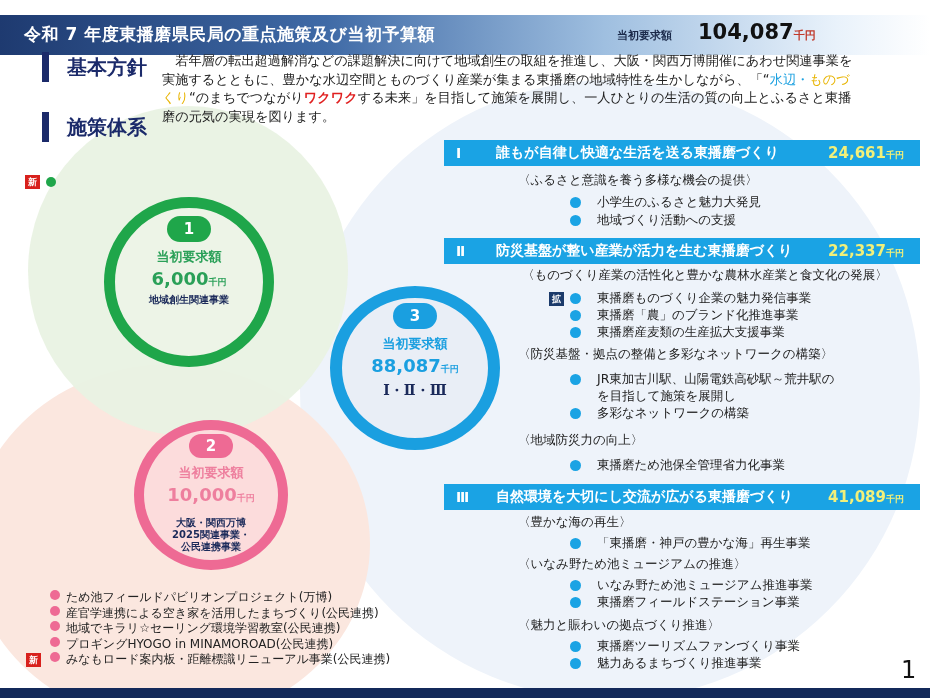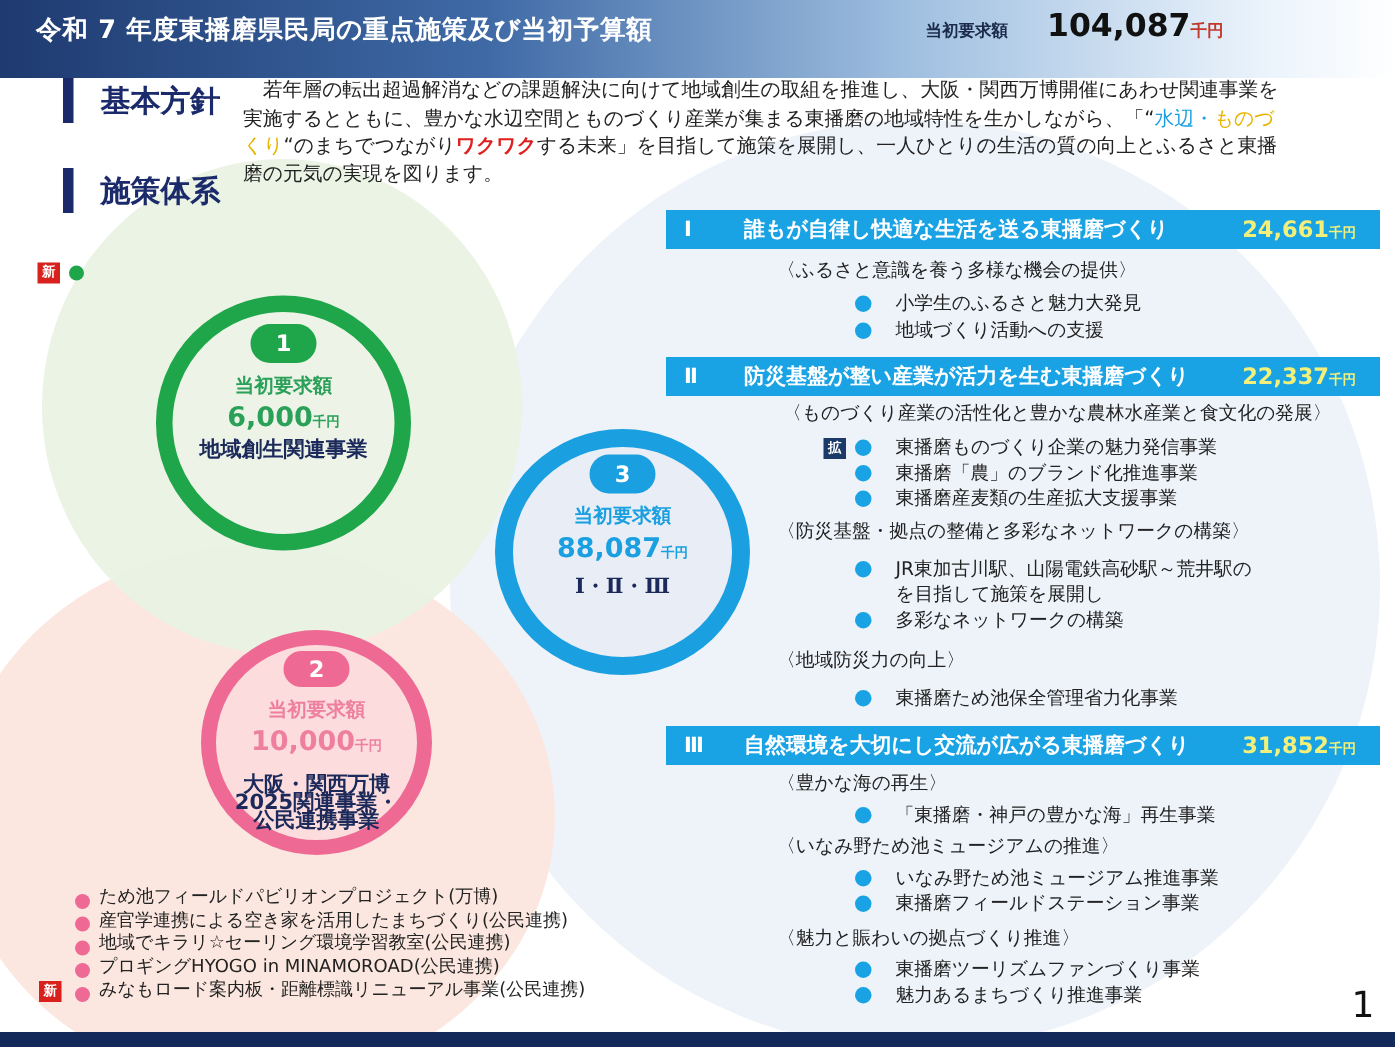--- a/index.html
+++ b/index.html
@@ -1,18 +1,18 @@
 <!DOCTYPE html>
 <html><head>
 <meta charset="utf-8">
 <style>
 *{box-sizing:border-box;margin:0;padding:0}
 html,body{width:930px;height:698px;overflow:hidden;background:#fff}
 body{position:relative;font-family:"DejaVu Sans","Liberation Sans",sans-serif;color:#222}
-.header{position:absolute;left:0;top:0;width:930px;height:52px;background:linear-gradient(90deg,#1e3a70 0%,#3f6aa6 35%,#9fbfe0 65%,#e9f2fb 90%,#fff 100%)}
+.header{position:absolute;left:0;top:15px;width:930px;height:40px;background:linear-gradient(90deg,#1e3a70 0%,#3f6aa6 35%,#9fbfe0 65%,#e9f2fb 90%,#fff 100%)}
 .header .title{position:absolute;left:24px;top:8px;font-size:17px;font-weight:bold;color:#fff;letter-spacing:.5px;white-space:nowrap}
 .header .req-label{position:absolute;left:617px;top:13px;font-size:11px;font-weight:bold;color:#1b2a4a}
 .header .req-val{position:absolute;left:698px;top:5px;font-size:21px;font-weight:bold;color:#111}
 .header .req-unit{font-size:11px;color:#c0392b;font-weight:bold}
 .footer{position:absolute;left:0;top:688px;width:930px;height:10px;background:#13295a}
 .circle-bg{position:absolute;border-radius:50%}
 .bg-green{left:28px;top:106px;width:320px;height:330px;background:#e9f2e3;opacity:.95}
 .bg-pink{left:-30px;top:364px;width:400px;height:360px;background:#fbe7df}
 .bg-blue{left:300px;top:80px;width:620px;height:620px;background:#eef3fa}
 .sec-label{position:absolute;left:42px;display:flex;align-items:center;gap:18px}
@@ -24,31 +24,31 @@
 .ring1{left:104px;top:197px;width:170px;height:170px;border:11px solid #1fa64a;background:#edf4e7}
 .ring2{left:134px;top:420px;width:154px;height:150px;border:10px solid #ee6a94;background:#fcdcdc}
 .ring3{left:330px;top:286px;width:170px;height:164px;border:12px solid #1a9fe0;background:#e9eef6}
 .pill{display:inline-block;border-radius:14px;color:#fff;font-weight:bold;font-size:15px;line-height:26px;height:26px;width:44px}
 .ring1 .pill{background:#1fa64a;margin-top:8px}
 .ring2 .pill{background:#ee6a94;margin-top:4px;height:24px;line-height:24px}
 .ring3 .pill{background:#1a9fe0;margin-top:5px}
 .ring .lbl{font-size:13px;font-weight:bold;margin-top:6px}
 .ring .amt{font-size:18px;font-weight:bold;margin-top:2px}
 .ring .amt small{font-size:9px}
-.ring .sub{font-size:14px;font-weight:bold;color:#1b2a5a;margin-top:5px;line-height:12px}
+.ring .sub{font-size:10px;font-weight:bold;color:#1b2a5a;margin-top:5px;line-height:12px}
 .ring1 .lbl,.ring1 .amt{color:#2aa058}
 .ring2 .lbl,.ring2 .amt{color:#ee7f9e}
 .ring3 .lbl,.ring3 .amt{color:#1a9fe0}
 .ring3 .roman{font-family:"DejaVu Serif",serif;font-size:14px;font-weight:bold;color:#1b2a5a;margin-top:6px}
 .new-badge{display:inline-block;background:#d8201c;color:#fff;font-size:9px;font-weight:bold;padding:1px 3px;line-height:12px}
 .exp-badge{display:inline-block;background:#1b3a6a;color:#fff;font-size:9px;font-weight:bold;padding:1px 3px;line-height:12px}
 .dot{display:inline-block;width:10px;height:10px;border-radius:50%;vertical-align:middle}
 .proj1{position:absolute;left:25px;top:175px;font-size:12px;display:flex;align-items:center;gap:6px}
 .plist{position:absolute;left:26px;top:590px;font-size:12px;line-height:15.5px}
-.plist .row{display:flex;align-items:flex-end;gap:6px;height:15.5px}
+.plist .row{display:flex;align-items:flex-start;gap:6px;height:15.5px}
 .plist .badge-slot{width:18px;display:inline-block}
 .band{position:absolute;left:444px;width:476px;height:26px;background:#1aa3e4;color:#fff;font-size:14px;font-weight:bold;display:flex;align-items:center;padding-left:12px;white-space:nowrap}
 .band .num{width:40px}
 .band .amt{position:absolute;right:16px;color:#f2f07a;font-size:15px}
 .band .amt small{font-size:9px}
 .subhead{position:absolute;font-size:12.5px;color:#222;white-space:nowrap}
 .item{position:absolute;font-size:12.5px;color:#222;display:flex;align-items:center;gap:16px;white-space:nowrap}
 .item .dot{background:#1aa3e4;width:11px;height:11px}
 .pagenum{position:absolute;left:901px;top:656px;font-size:24px;color:#111}
 </style>
@@ -182,21 +182,21 @@
   </div>
 <div class="subhead" style="left:518px;top:432px">〈地域防災力の向上〉</div>
 <div class="item" style="left:570px;top:457px">
     <span class="dot"></span>
     <span>東播磨ため池保全管理省力化事業</span>
   </div>
 
 <div class="band" style="top:484px">
     <span class="num">Ⅲ</span>
     <span>自然環境を大切にし交流が広がる東播磨づくり</span>
-    <span class="amt"><span>31,852</span><small>千円</small></span>
+    <span class="amt"><span>41,089</span><small>千円</small></span>
   </div>
 <div class="subhead" style="left:518px;top:514px">〈豊かな海の再生〉</div>
 <div class="item" style="left:570px;top:535px">
     <span class="dot"></span>
     <span>「東播磨・神戸の豊かな海」再生事業</span>
   </div>
 <div class="subhead" style="left:518px;top:556px">〈いなみ野ため池ミュージアムの推進〉</div>
 <div class="item" style="left:570px;top:577px">
     <span class="dot"></span>
     <span>いなみ野ため池ミュージアム推進事業</span>

